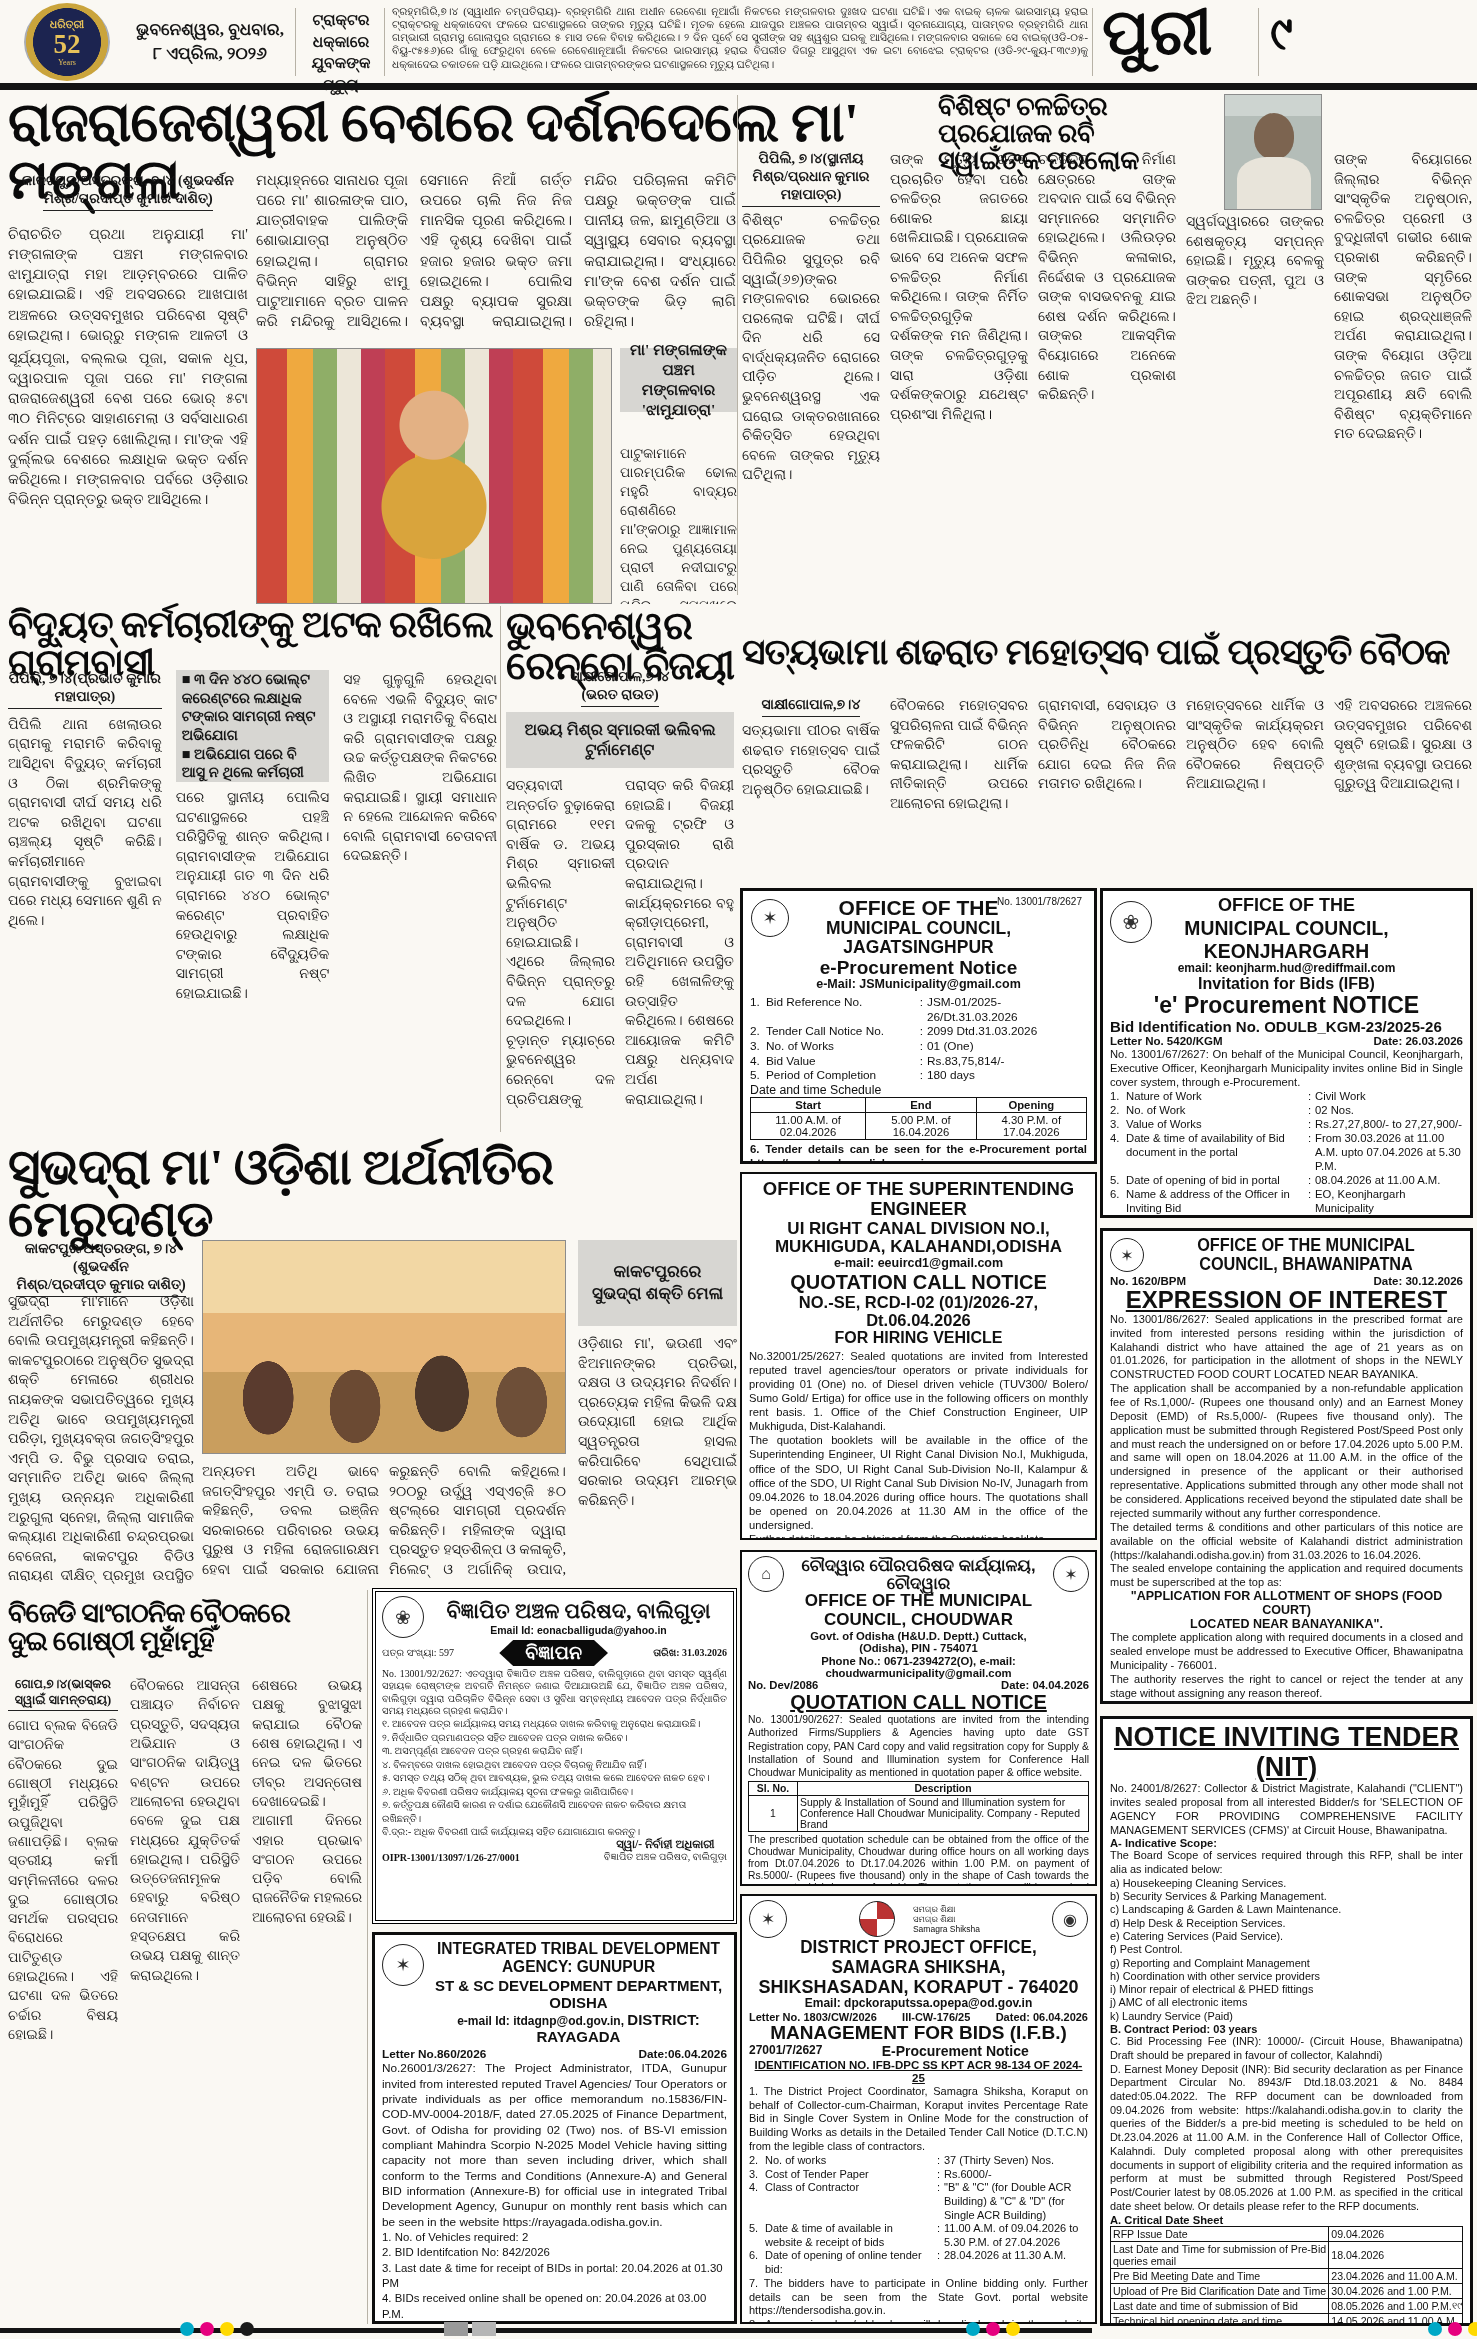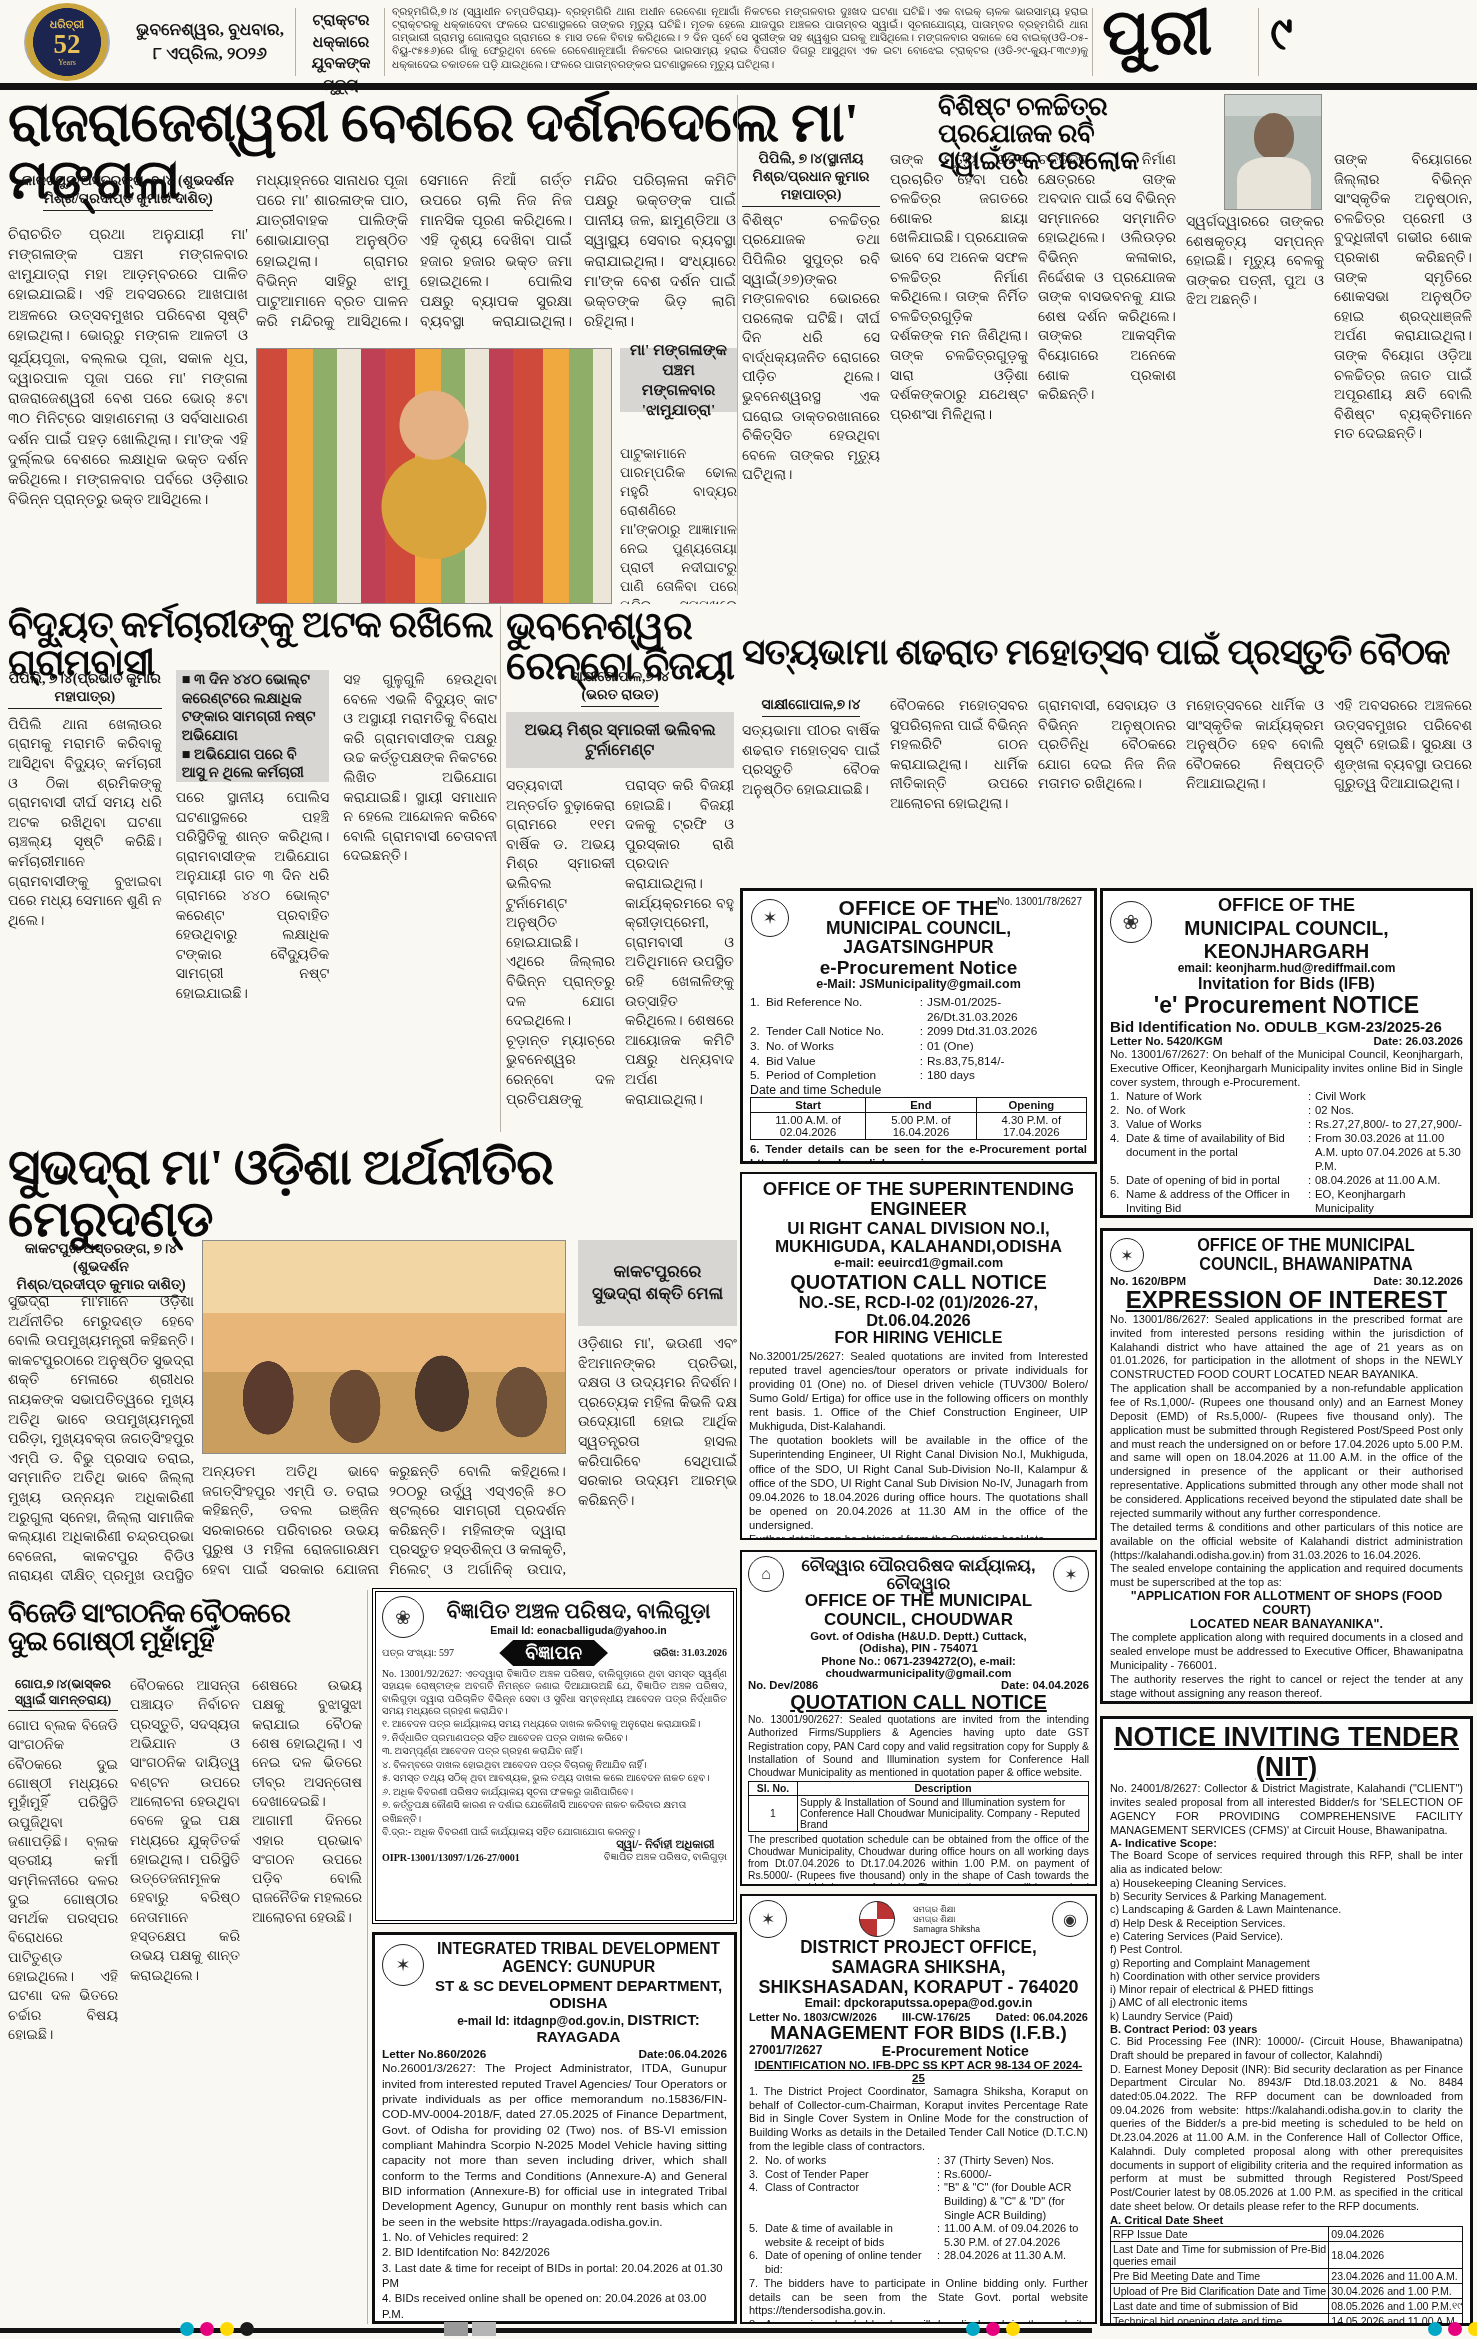--- a/index.html
+++ b/index.html
@@ -114,21 +114,21 @@
   </div>
   <div class="ab gbox" style="left:506px;top:712px;width:228px;height:56px;font-size:16px">ଅଭୟ ମିଶ୍ର ସ୍ମାରକୀ ଭଲିବଲ ଟୁର୍ନାମେଣ୍ଟ</div>
   <div class="ab bt mc2" style="left:506px;top:776px;width:228px;height:356px;font-size:14.2px">ସତ୍ୟବାଦୀ ଅନ୍ତର୍ଗତ ବୁଢ଼ାକେରା ଗ୍ରାମରେ ୧୧ମ ବାର୍ଷିକ ଡ. ଅଭୟ ମିଶ୍ର ସ୍ମାରକୀ ଭଲିବଲ ଟୁର୍ନାମେଣ୍ଟ ଅନୁଷ୍ଠିତ ହୋଇଯାଇଛି। ଏଥିରେ ଜିଲ୍ଲାର ବିଭିନ୍ନ ପ୍ରାନ୍ତରୁ ଦଳ ଯୋଗ ଦେଇଥିଲେ। ଚୂଡ଼ାନ୍ତ ମ୍ୟାଚ୍‌ରେ ଭୁବନେଶ୍ୱର ରେନ୍‌ବୋ ଦଳ ପ୍ରତିପକ୍ଷଙ୍କୁ ପରାସ୍ତ କରି ବିଜୟୀ ହୋଇଛି। ବିଜୟୀ ଦଳକୁ ଟ୍ରଫି ଓ ପୁରସ୍କାର ରାଶି ପ୍ରଦାନ କରାଯାଇଥିଲା। କାର୍ଯ୍ୟକ୍ରମରେ ବହୁ କ୍ରୀଡ଼ାପ୍ରେମୀ, ଗ୍ରାମବାସୀ ଓ ଅତିଥିମାନେ ଉପସ୍ଥିତ ରହି ଖେଳାଳିଙ୍କୁ ଉତ୍ସାହିତ କରିଥିଲେ। ଶେଷରେ ଆୟୋଜକ କମିଟି ପକ୍ଷରୁ ଧନ୍ୟବାଦ ଅର୍ପଣ କରାଯାଇଥିଲା।</div>
 
   <div class="ab hd" style="left:742px;top:634px;width:730px;font-size:36px">ସତ୍ୟଭାମା ଶଢରାତ ମହୋତ୍ସବ ପାଇଁ ପ୍ରସ୍ତୁତି ବୈଠକ</div>
   <div class="ab cols" style="left:742px;top:696px;width:730px;height:186px;gap:10px">
     <div>
       <div class="byl" style="margin-bottom:4px"><span class="ul">ସାକ୍ଷୀଗୋପାଳ,୭।୪</span></div>
       <div class="bt" style="font-size:14.2px">ସତ୍ୟଭାମା ପୀଠର ବାର୍ଷିକ ଶଢରାତ ମହୋତ୍ସବ ପାଇଁ ପ୍ରସ୍ତୁତି ବୈଠକ ଅନୁଷ୍ଠିତ ହୋଇଯାଇଛି।</div>
     </div>
-    <div class="bt" style="font-size:14.2px">ବୈଠକରେ ମହୋତ୍ସବର ସୁପରିଚାଳନା ପାଇଁ ବିଭିନ୍ନ ମହଲରିଟି ଗଠନ କରାଯାଇଥିଲା। ଧାର୍ମିକ ନୀତିକାନ୍ତି ଉପରେ ଆଲୋଚନା ହୋଇଥିଲା।</div>
+    <div class="bt" style="font-size:14.2px">ବୈଠକରେ ମହୋତ୍ସବର ସୁପରିଚାଳନା ପାଇଁ ବିଭିନ୍ନ ଫଳକରିଟି ଗଠନ କରାଯାଇଥିଲା। ଧାର୍ମିକ ନୀତିକାନ୍ତି ଉପରେ ଆଲୋଚନା ହୋଇଥିଲା।</div>
     <div class="bt" style="font-size:14.2px">ଗ୍ରାମବାସୀ, ସେବାୟତ ଓ ବିଭିନ୍ନ ଅନୁଷ୍ଠାନର ପ୍ରତିନିଧି ବୈଠକରେ ଯୋଗ ଦେଇ ନିଜ ନିଜ ମତାମତ ରଖିଥିଲେ।</div>
     <div class="bt" style="font-size:14.2px">ମହୋତ୍ସବରେ ଧାର୍ମିକ ଓ ସାଂସ୍କୃତିକ କାର୍ଯ୍ୟକ୍ରମ ଅନୁଷ୍ଠିତ ହେବ ବୋଲି ବୈଠକରେ ନିଷ୍ପତ୍ତି ନିଆଯାଇଥିଲା।</div>
     <div class="bt" style="font-size:14.2px">ଏହି ଅବସରରେ ଅଞ୍ଚଳରେ ଉତ୍ସବମୁଖର ପରିବେଶ ସୃଷ୍ଟି ହୋଇଛି। ସୁରକ୍ଷା ଓ ଶୃଙ୍ଖଳା ବ୍ୟବସ୍ଥା ଉପରେ ଗୁରୁତ୍ୱ ଦିଆଯାଇଥିଲା।</div>
   </div>
 
   <div class="ab hd" style="left:8px;top:1142px;width:730px;font-size:50px">ସୁଭଦ୍ରା ମା' ଓଡ଼ିଶା ଅର୍ଥନୀତିର ମେରୁଦଣ୍ଡ</div>
   <div class="ab byl" style="left:8px;top:1240px;width:186px">
     <div>କାକଟପୁର/ଅସ୍ତରଙ୍ଗ, ୭।୪ (ଶୁଭଦର୍ଶନ</div>
     <div><span class="ul">ମିଶ୍ର/ପ୍ରଦୀପ୍ତ କୁମାର ଦାଶିତ୍)</span></div>
   </div>

